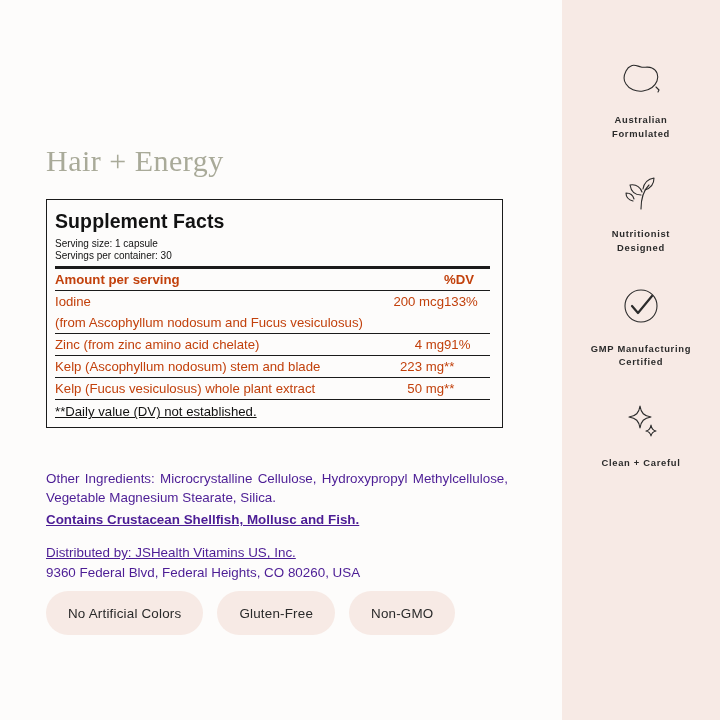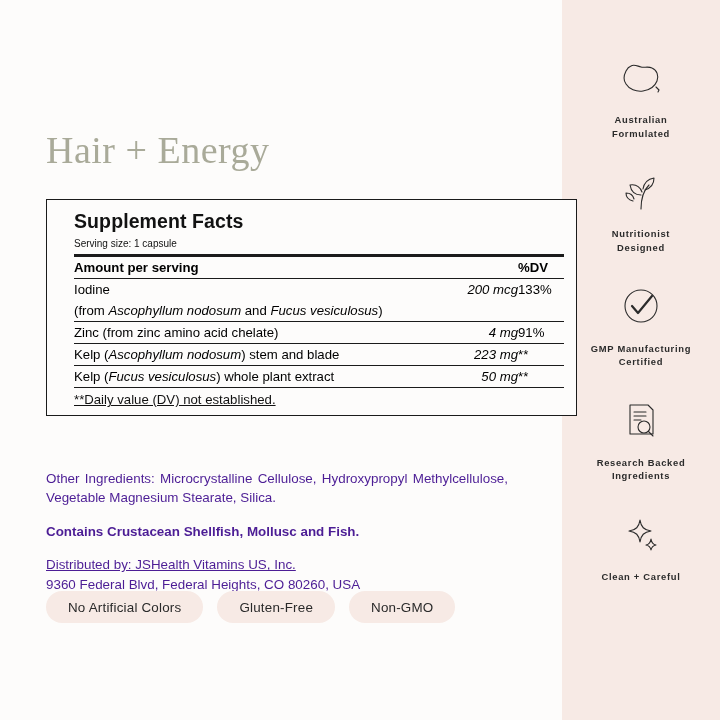--- a/index.html
+++ b/index.html
@@ -28,37 +28,37 @@
     flex-direction: column;
     align-items: center;
     justify-content: flex-start;
     padding-top: 52px;
   }
 
   
   .product-title {
     position: absolute;
     left: 46px;
-    top: 128px;
+    top: 144px;
     font-family: "Liberation Serif", serif;
-    font-size: 38px;
+    font-size: 30px;
     letter-spacing: 0.5px;
     color: #a9aa99;
     font-weight: 400;
   }
 
   
   .facts-box {
     position: absolute;
     left: 46px;
     top: 199px;
-    width: 531px;
+    width: 457px;
     border: 1.5px solid #1b1b1b;
     background: #fdfcfb;
-    padding: 10px 12px 8px 27px;
+    padding: 10px 12px 8px 8px;
   }
   .facts-title {
     font-size: 19.5px;
     font-weight: bold;
     color: #121212;
     letter-spacing: 0.1px;
     margin-bottom: 5px;
   }
   .serving-line {
     font-size: 10px;
@@ -66,56 +66,56 @@
     line-height: 1.22;
   }
   .rule-thick { border-bottom: 3.5px solid #1b1b1b; margin-top: 4px; }
   .rule-thin { border-bottom: 1px solid #1b1b1b; }
   .rule-med { border-bottom: 1.6px solid #1b1b1b; }
 
   table.facts {
     width: 100%;
     border-collapse: collapse;
     font-size: 13.2px;
-    color: #000000;
+    color: #c2410c;
   }
   table.facts td { padding: 3px 0 3px 0; vertical-align: top; }
-  td.amt { text-align: right; width: 78px; white-space: nowrap; padding-right: 4px; font-style: italic; }
+  td.amt { text-align: right; width: 78px; white-space: nowrap; padding-right: 4px; }
   td.dv  { text-align: left; width: 46px; white-space: nowrap; }
   .hdr td { font-weight: bold; padding-bottom: 2px; }
   .sub-note { font-size: 13.2px; }
   .footnote { font-size: 13.2px; color: #121212; padding-top: 4px; text-decoration: underline; }
-  .it { font-style: italic; }
+  .it { }
 
   
   .other-block {
     position: absolute;
     left: 46px;
     top: 469px;
     width: 462px;
     font-size: 13.4px;
     color: #4c1d95;
     line-height: 1.45;
   }
   .other-ing { text-align: justify; }
-  .contains { font-weight: bold; margin-top: 14px; }
+  .contains { font-weight: bold; margin-top: 2px; text-decoration: underline; }
   .distrib { margin-top: 14px; line-height: 1.45; text-decoration: underline; }
 
   
   .pills {
     position: absolute;
     left: 46px;
     top: 591px;
     display: flex;
     gap: 14px;
   }
   .pill {
     background: #f7eae5;
     border-radius: 22px;
-    height: 32px;
+    height: 44px;
     display: flex;
     align-items: center;
     justify-content: center;
     padding: 16px 22px;
     font-size: 13.4px;
     color: #2a2a2a;
     letter-spacing: 0.2px;
   }
 
   
@@ -147,20 +147,21 @@
 
 <div class="page">
 
   <div class="left-panel">
 
     <div class="product-title">Hair + Energy</div>
 
     <div class="facts-box">
       <div class="facts-title">Supplement Facts</div>
       <div class="serving-line">Serving size: 1 capsule</div>
+      <div class="serving-line">Servings per container: 30</div>
       <div class="rule-thick"></div>
 
       <table class="facts">
         <tbody>
             <tr class="hdr">
           <td>Amount per serving</td>
           <td class="amt"></td>
           <td class="dv">%DV</td>
         </tr>
       </tbody>
@@ -262,32 +263,20 @@
       <div class="badge-icon">
         <svg width="44" height="44" viewBox="0 0 44 44" fill="none" stroke="#2b2b2b" stroke-width="1.1" stroke-linecap="round" stroke-linejoin="round">
           <path d="M22 5 C31 5 38 12 38 21 C38 30 31 37 22 37 C13 37 6 30 6 21 C6 12 13 5 22 5 Z"></path>
           <path d="M13 21 l6 7 L33 11" stroke-width="2.2"></path>
         </svg>
       </div>
       <div class="badge-label">GMP Manufacturing
 Certified</div>
     </div>
 
-    <div class="badge">
-      <div class="badge-icon">
-        <svg width="42" height="42" viewBox="0 0 42 42" fill="none" stroke="#2b2b2b" stroke-width="1.1" stroke-linecap="round" stroke-linejoin="round">
-          <path d="M10 5 h18 l5 5 v24 h-23 Z"></path>
-          <path d="M14 12 h12 M14 16 h12 M14 20 h7"></path>
-          <circle cx="24" cy="27" r="6"></circle>
-          <path d="M28.5 31.5 L33 36"></path>
-        </svg>
-      </div>
-      <div class="badge-label">Research Backed
-Ingredients</div>
-    </div>
 
     <div class="badge">
       <div class="badge-icon">
         <svg width="42" height="42" viewBox="0 0 42 42" fill="none" stroke="#2b2b2b" stroke-width="1.1" stroke-linecap="round" stroke-linejoin="round">
           <path d="M20 6 C21 13 24 16 31 17 C24 18 21 21 20 28 C19 21 16 18 9 17 C16 16 19 13 20 6 Z"></path>
           <path d="M31 25 C31.6 29 33 30.5 36 31 C33 31.6 31.6 33 31 36 C30.4 33 29 31.6 26 31 C29 30.5 30.4 29 31 25 Z"></path>
         </svg>
       </div>
       <div class="badge-label">Clean + Careful</div>
     </div>

